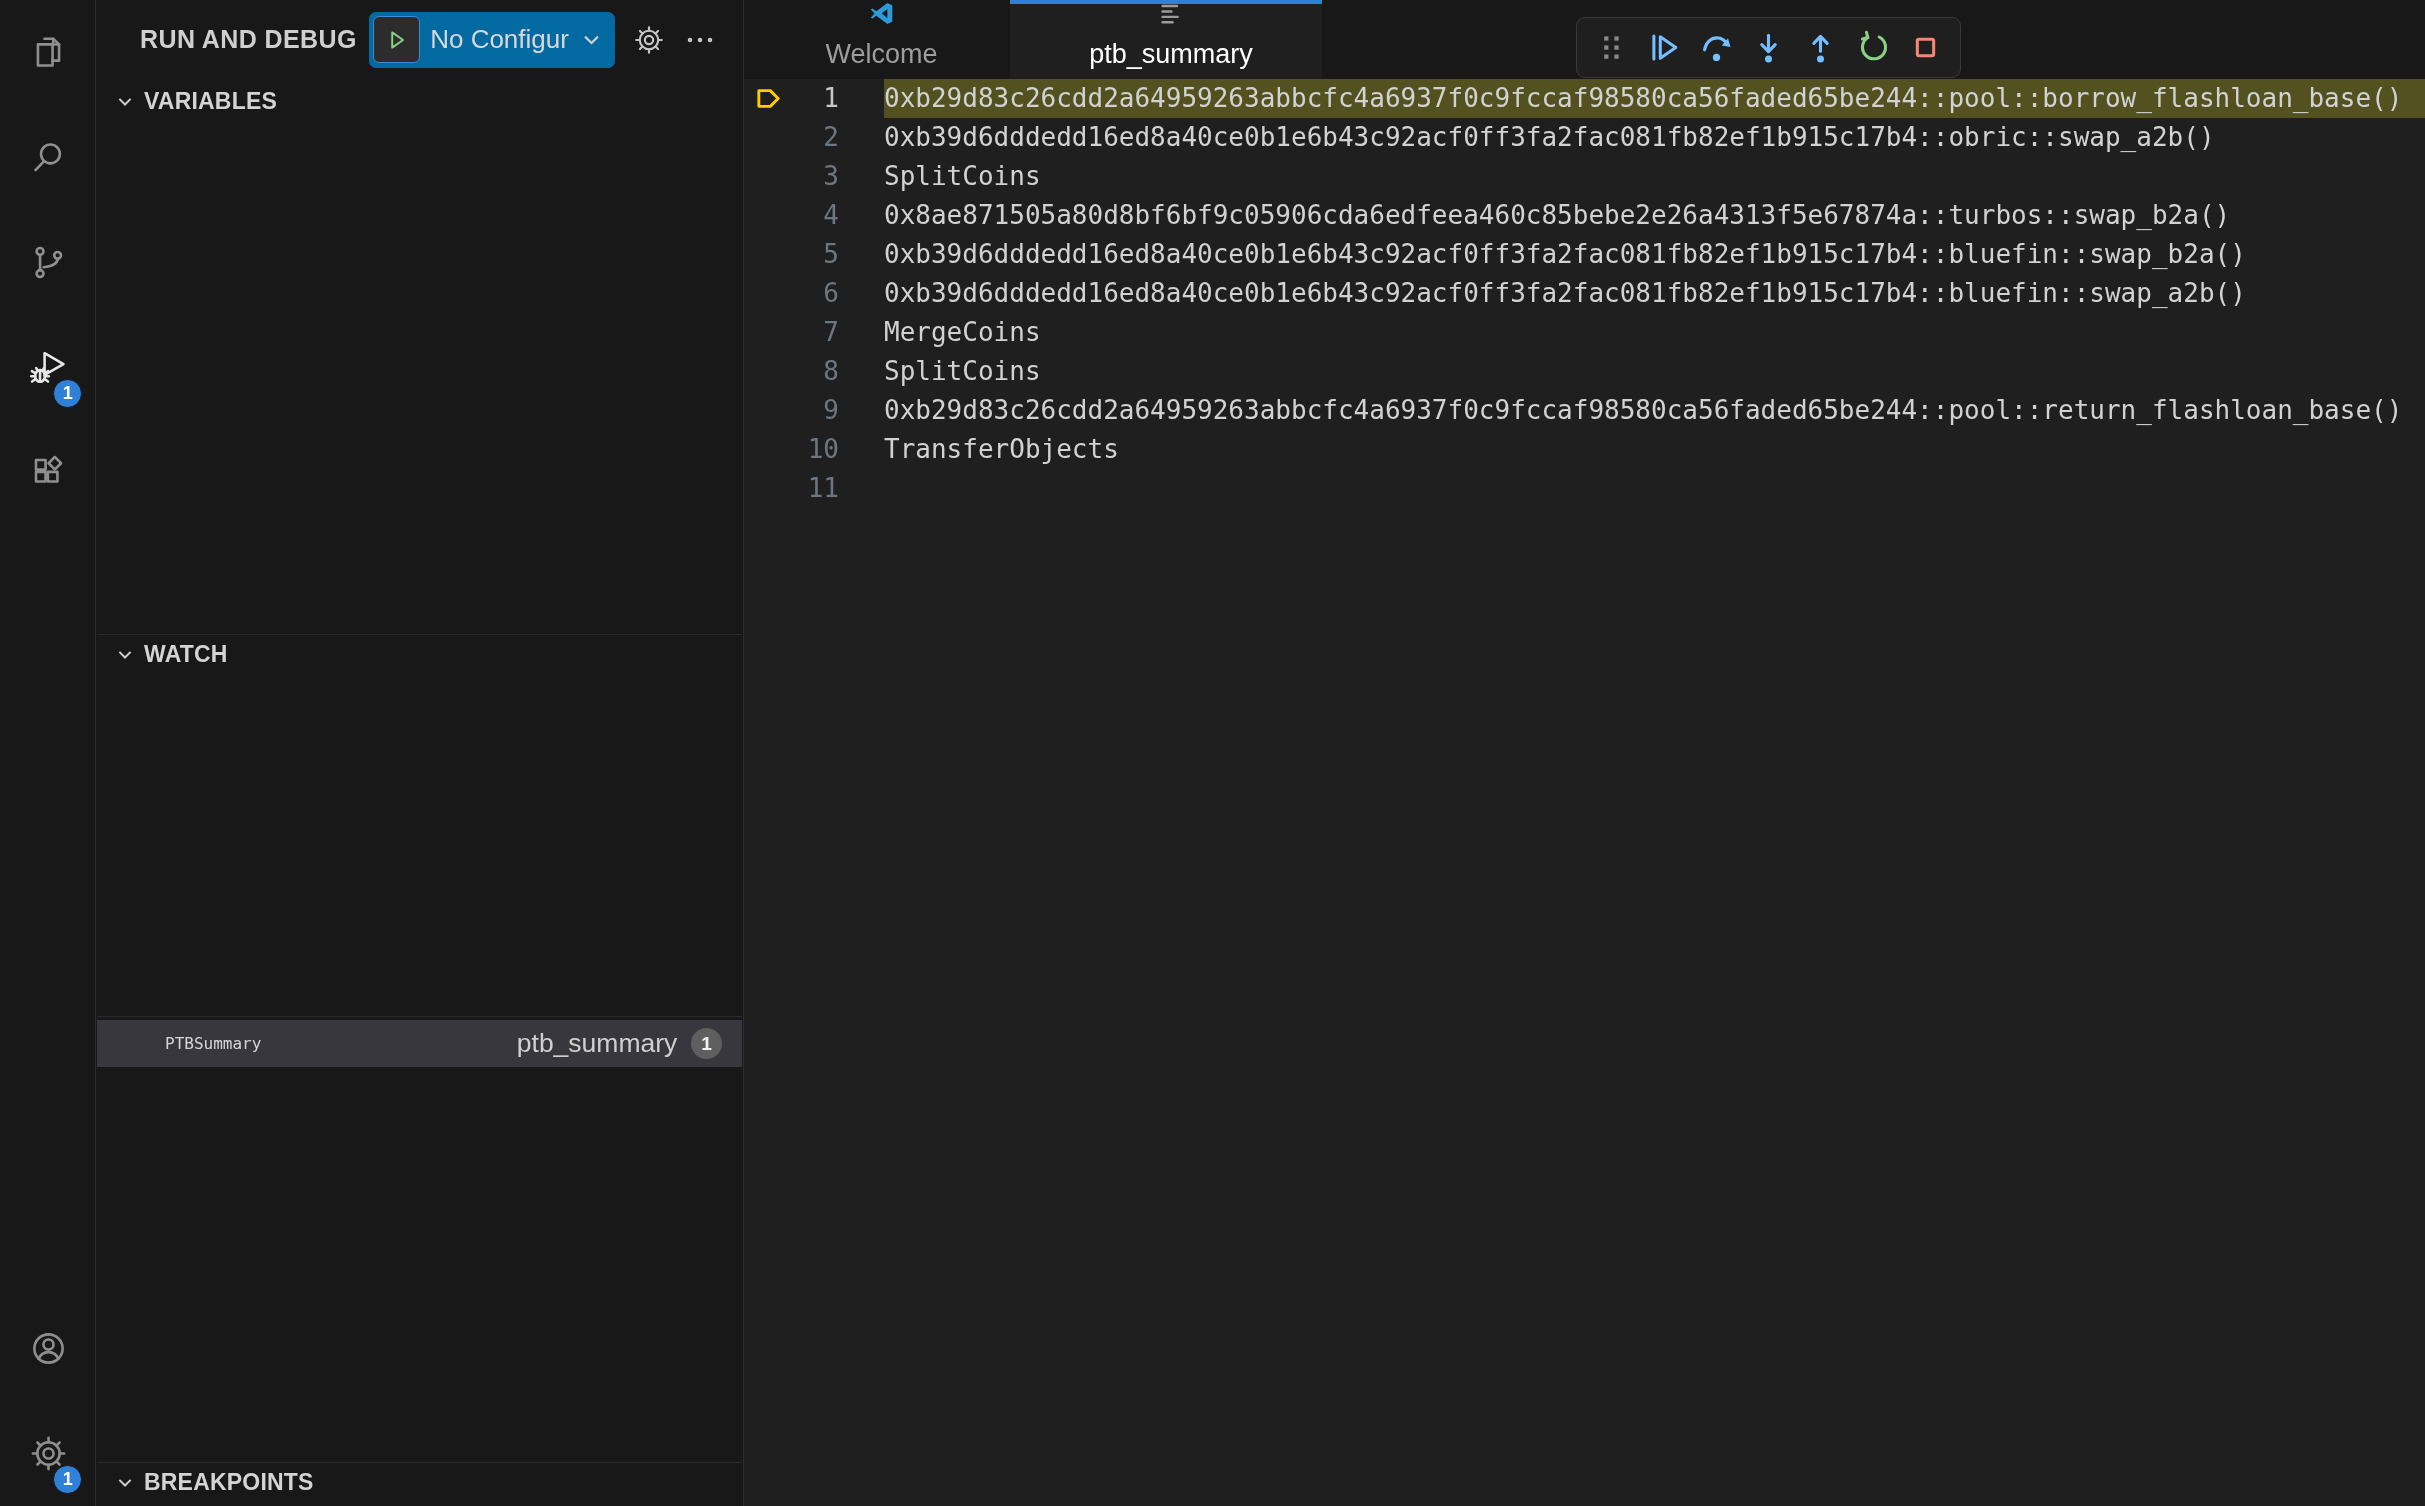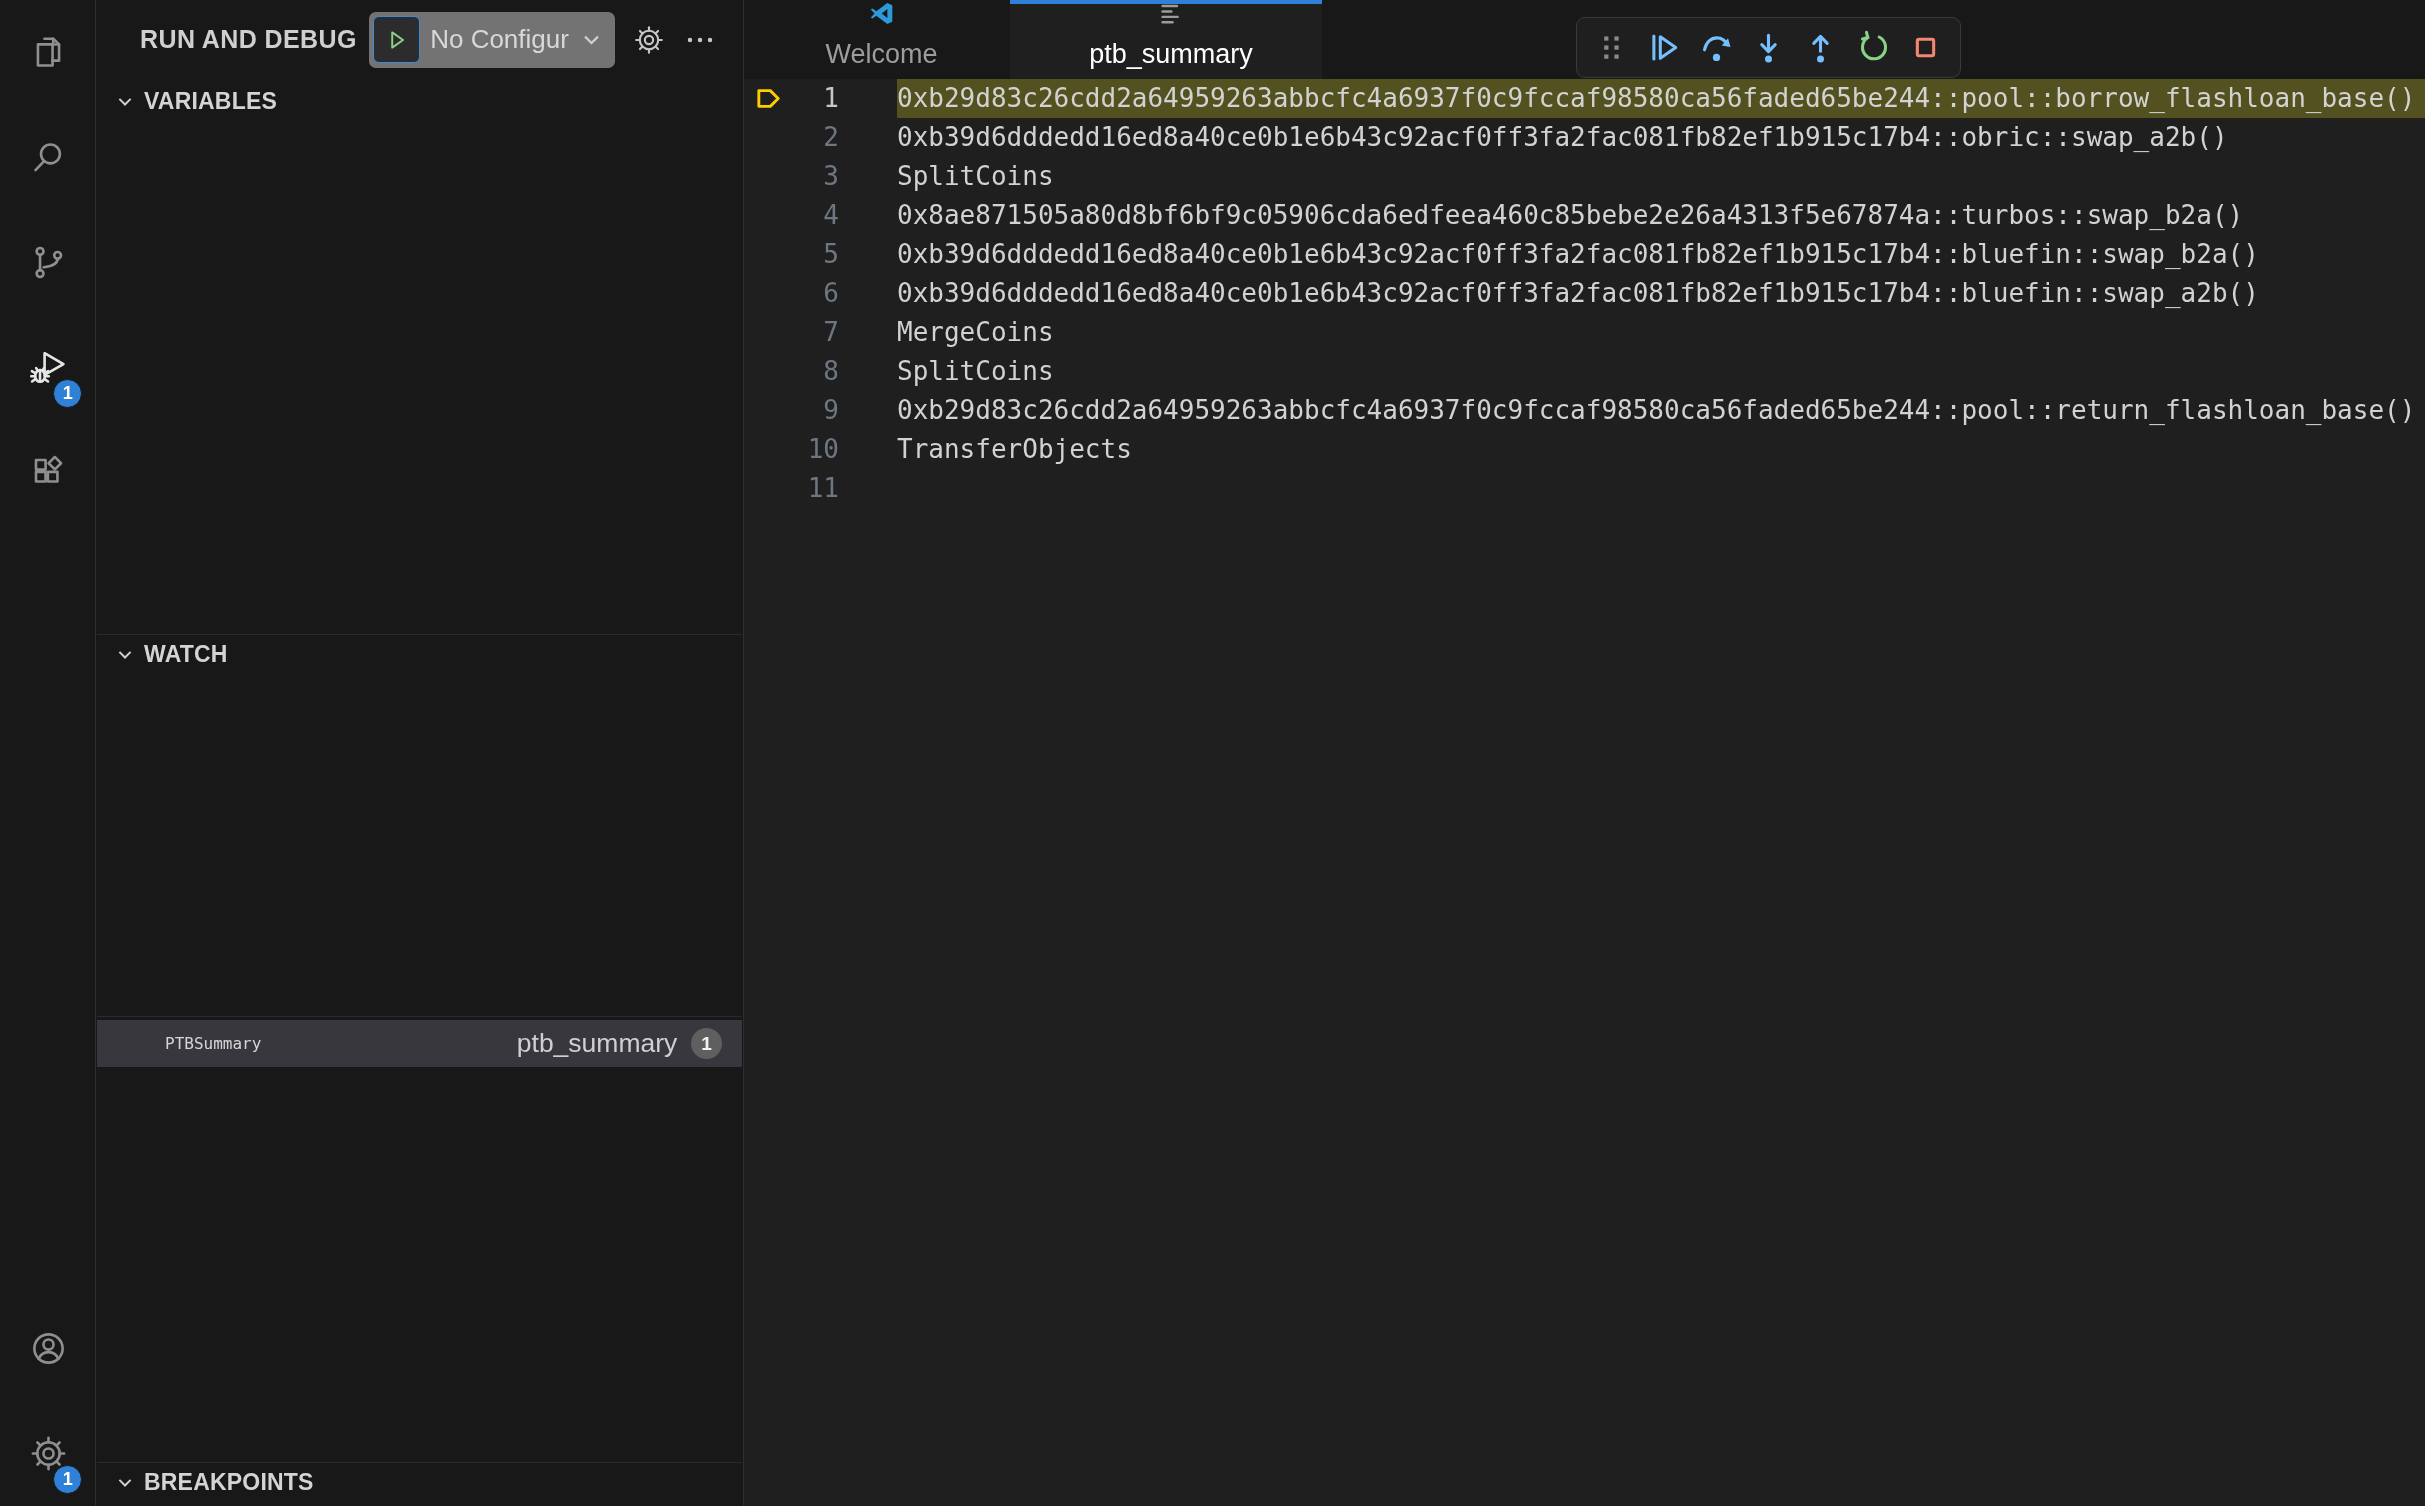--- a/index.html
+++ b/index.html
@@ -12,21 +12,21 @@
   .ab-group { display:flex; flex-direction:column; }
   .ab-item { position:relative; width:96px; height:105px; display:flex; align-items:center; justify-content:center; cursor:pointer; }
   .ab-item svg { width:39px; height:39px; stroke:#8f8f8f; fill:none; stroke-width:1.6; stroke-linecap:round; stroke-linejoin:round; }
   .ab-item.active svg { stroke:#e6e6e6; }
   .ab-badge { position:absolute; right:13.7px; bottom:12px; min-width:29px; height:29px; border-radius:14.4px; background:#2f81d7; color:#ffffff; font-size:18px; font-weight:700; display:flex; align-items:center; justify-content:center; border:1.5px solid #181818; }
 
   
   .sidebar { position:absolute; left:97px; top:0; bottom:0; width:645px; background:#181818; }
   .sb-header { height:79px; display:flex; align-items:center; padding:0 26px 0 43px; }
   .sb-title { font-weight:700; font-size:25px; color:#cfcfcf; letter-spacing:0.4px; white-space:nowrap; }
-  .launch { height:56px; border-radius:6.8px; background:#737373; display:flex; align-items:center; padding:0 12px 0 3.8px; gap:10.6px; margin-left:12px; cursor:pointer; }
+  .launch { height:56px; border-radius:6.8px; background:#0369a1; display:flex; align-items:center; padding:0 12px 0 3.8px; gap:10.6px; margin-left:12px; cursor:pointer; }
   .start-btn { width:47px; height:47px; border:1.5px solid #3c8bd9; border-radius:6px; background:#2c2c2d; display:flex; align-items:center; justify-content:center; cursor:pointer; }
   .start-btn svg { width:26px; height:26px; stroke:#89d185; fill:none; stroke-width:1.8; stroke-linejoin:round; }
   .dd-label { font-size:26px; color:#d8d8d8; white-space:nowrap; }
   .dd-chevron svg { width:23px; height:23px; stroke:#d0d0d0; fill:none; stroke-width:1.5; }
   .icon-btn { width:36px; height:36px; display:flex; align-items:center; justify-content:center; margin-left:18px; cursor:pointer; }
   .icon-btn svg { width:32px; height:32px; stroke:#c5c5c5; fill:none; stroke-width:1.6; stroke-linecap:round; }
   .icon-btn svg .fillpart { fill:#c5c5c5; stroke:none; }
 
   .pane { position:absolute; left:0; right:0; }
   .pane-border { border-top:0.8px solid #2b2b2b; }
@@ -52,21 +52,21 @@
   .tab-welcome { color:#9d9d9d; width:264px; }
   .tab-active { color:#ffffff; background:#1f1f1f; width:312px; margin-left:1.5px; }
   .tab-active::before { content:""; position:absolute; top:0; left:0; right:0; height:3.8px; background:#2f81d7; }
   .tab .file-icon { width:27px; height:27px; flex:none; }
   .tab-close { margin-left:auto; width:26px; height:26px; display:flex; align-items:center; justify-content:center; cursor:pointer; }
   .tab-close svg { width:23px; height:23px; stroke:#d9d9d9; stroke-width:1.6; fill:none; }
 
   .code-lines { position:absolute; top:79px; left:0; right:0; }
   .line { display:flex; height:39px; font-family:"DejaVu Sans Mono", monospace; font-size:26px; cursor:text; }
   .gutter { width:95px; text-align:right; line-height:39px; color:#6e7681; flex:none; }
-  .ctext { margin-left:58px; flex:1 1 auto; line-height:39px; white-space:pre; color:#d2d2d2; }
+  .ctext { margin-left:45px; flex:1 1 auto; line-height:39px; white-space:pre; color:#d2d2d2; }
   .line.current .gutter { color:#c6c6c6; }
   .line.current .ctext { background:#53511f; }
   .current-line-marker { position:absolute; top:84px; left:10px; width:29px; height:29px; }
   .current-line-marker svg { width:29px; height:29px; stroke:#ffcc00; fill:none; stroke-width:2.4; stroke-linejoin:round; }
 
   
   .debug-toolbar { position:absolute; left:1576px; top:16.7px; width:385px; height:61px; background:#1f1f20; border:1.5px solid #3a3a3c; border-radius:9px; display:flex; align-items:center; justify-content:space-between; padding:0 16.7px; z-index:5; }
   .dt-btn { width:36px; height:36px; display:flex; align-items:center; justify-content:center; cursor:pointer; }
   .dt-btn svg { width:35px; height:35px; fill:none; stroke-width:2.1; stroke-linecap:round; stroke-linejoin:round; }
   .dt-blue svg  { stroke:#75beff; }

